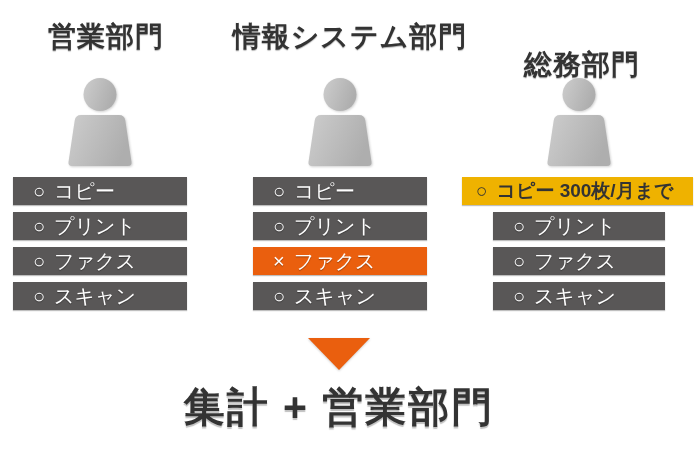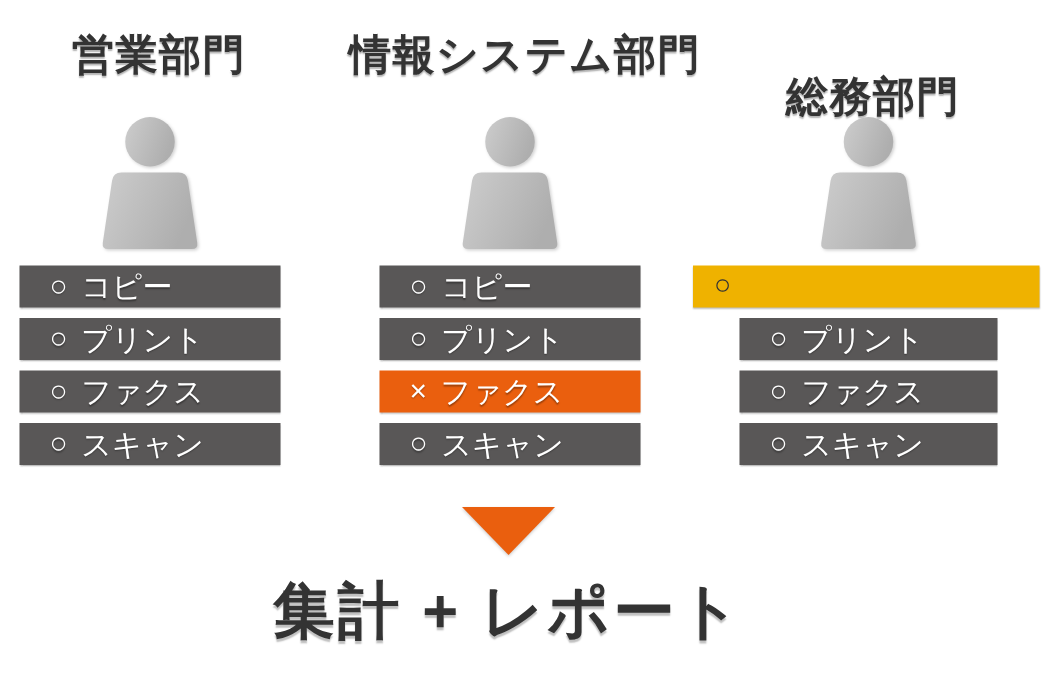--- a/index.html
+++ b/index.html
@@ -176,33 +176,34 @@
     <h2 class="dept-title">総務部門</h2>
     <div class="person">
       <svg viewBox="0 0 76 88">
         <circle cx="38" cy="16.5" r="16.5" fill="url(#personGrad)"></circle>
         <path d="M19 37 H57 Q62.5 37 63.3 42.5 L69.5 84 Q70 88 66 88 H10 Q6 88 6.5 84 L12.7 42.5 Q13.5 37 19 37 Z" fill="url(#personGrad)"></path>
       </svg>
     </div>
     <div class="rows">
       <div class="row row--yellow">
         <span class="mark">○</span>
+        <span class="label">コピー 300枚/月まで</span>
       </div>
       <div class="row">
         <span class="mark">○</span>
         <span class="label">プリント</span>
       </div>
       <div class="row">
         <span class="mark">○</span>
         <span class="label">ファクス</span>
       </div>
       <div class="row">
         <span class="mark">○</span>
         <span class="label">スキャン</span>
       </div>
     </div>
   </section>
 
   <div class="down-arrow"></div>
 
-  <div class="summary">集計 + レポート</div>
+  <div class="summary">集計 + 営業部門</div>
 
 </div>
 
 </body></html>

